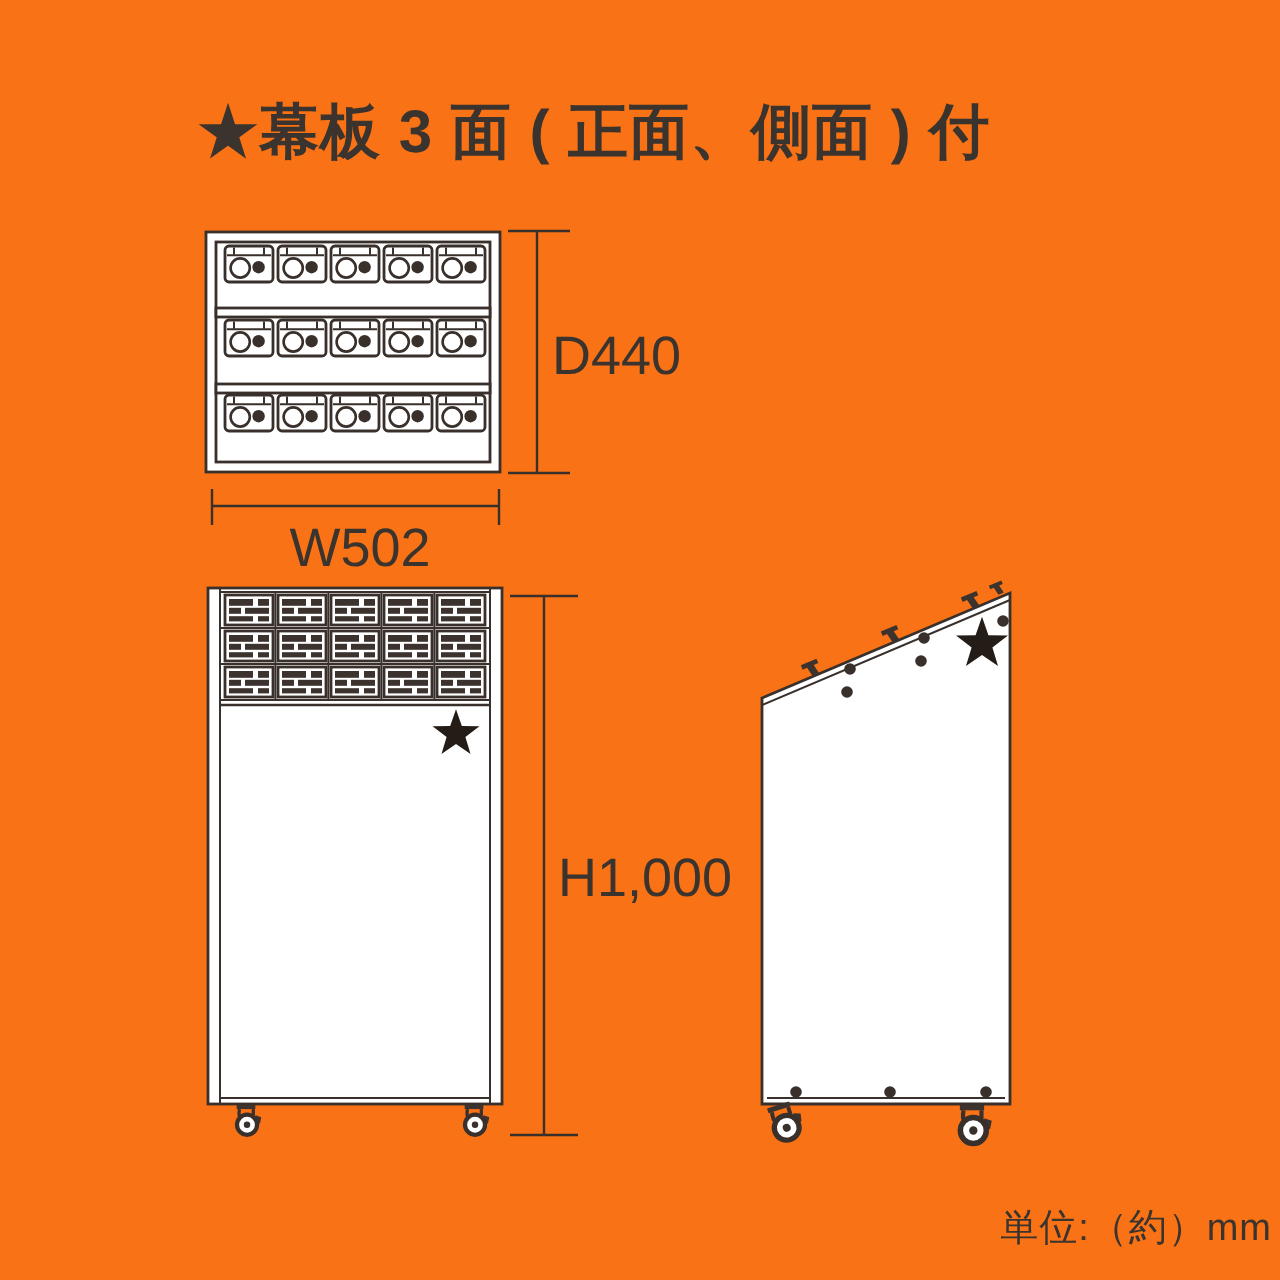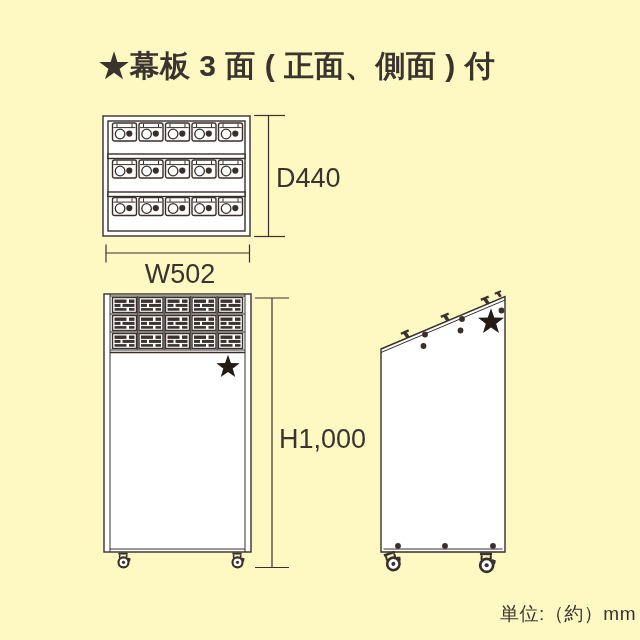--- a/index.html
+++ b/index.html
@@ -2,21 +2,21 @@
 <html style="--line: #39302b; --text: #3a332e; --star: #241c16; --unit_dark: #3c332e;"><head>
 <meta charset="utf-8">
 <style>
   :root{
     --line:#39302b;
     --text:#3a332e;
     --star:#241c16;
     --unit_dark:#3c332e;
   }
   html,body{margin:0;padding:0;background:#ffffff;}
-  .stage{position:relative;width:640px;height:640px;background:#fef9c3;overflow:hidden;}
+  .stage{position:relative;width:640px;height:640px;background:#f97316;overflow:hidden;}
   svg{display:block;font-family:"Liberation Sans", sans-serif;}
   .ln{stroke:var(--line);fill:none;stroke-width:1.3;}
   .ln-thin{stroke:var(--line);fill:none;stroke-width:1;}
   .box{stroke:var(--line);fill:#ffffff;stroke-width:1.4;}
   .dot{fill:var(--line);stroke:none;}
   .dark{fill:var(--unit_dark);stroke:none;}
   .dim{stroke:var(--line);stroke-width:1.2;fill:none;}
   .dim-label{font-size:27px;fill:var(--text);}
   .title-text{font-size:30px;font-weight:600;letter-spacing:.5px;fill:var(--text);}
   .note-text{font-size:19px;letter-spacing:.5px;fill:var(--text);}

